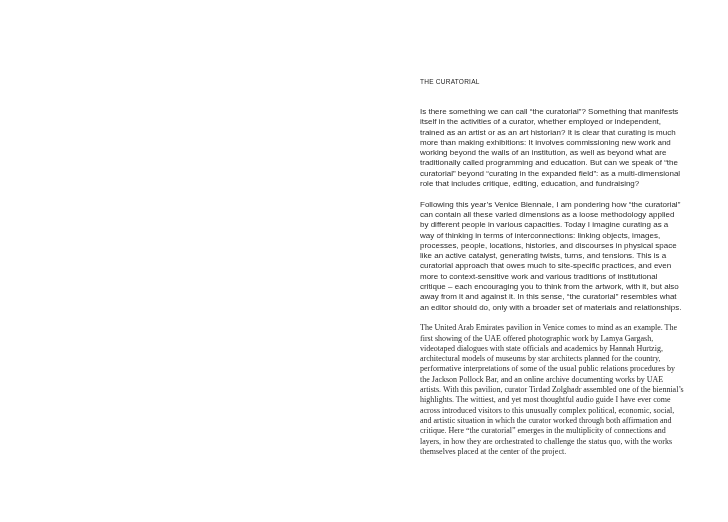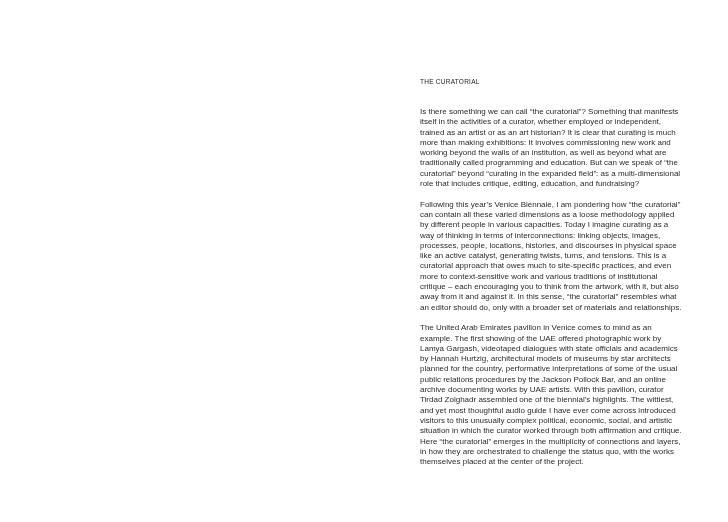--- a/index.html
+++ b/index.html
@@ -46,21 +46,21 @@
     width: 264px;
     color: #2b2b2b;
   }
 
   .body-text p {
     font-size: 8px;
     line-height: 10.3px;
     margin-bottom: 10.3px;
     text-align: left;
   }
-  .body-text p:last-child { margin-bottom: 0; }
+  .body-text p:last-child { margin-bottom: 0; font-family: Liberation Serif, serif; }
 
   .page-footer {
     position: absolute;
     left: 56px;               
     top: 485px;
     font-size: 5.8px;
     letter-spacing: 0.2px;
     color: #2b2b2b;
     display: flex;
     align-items: baseline;

